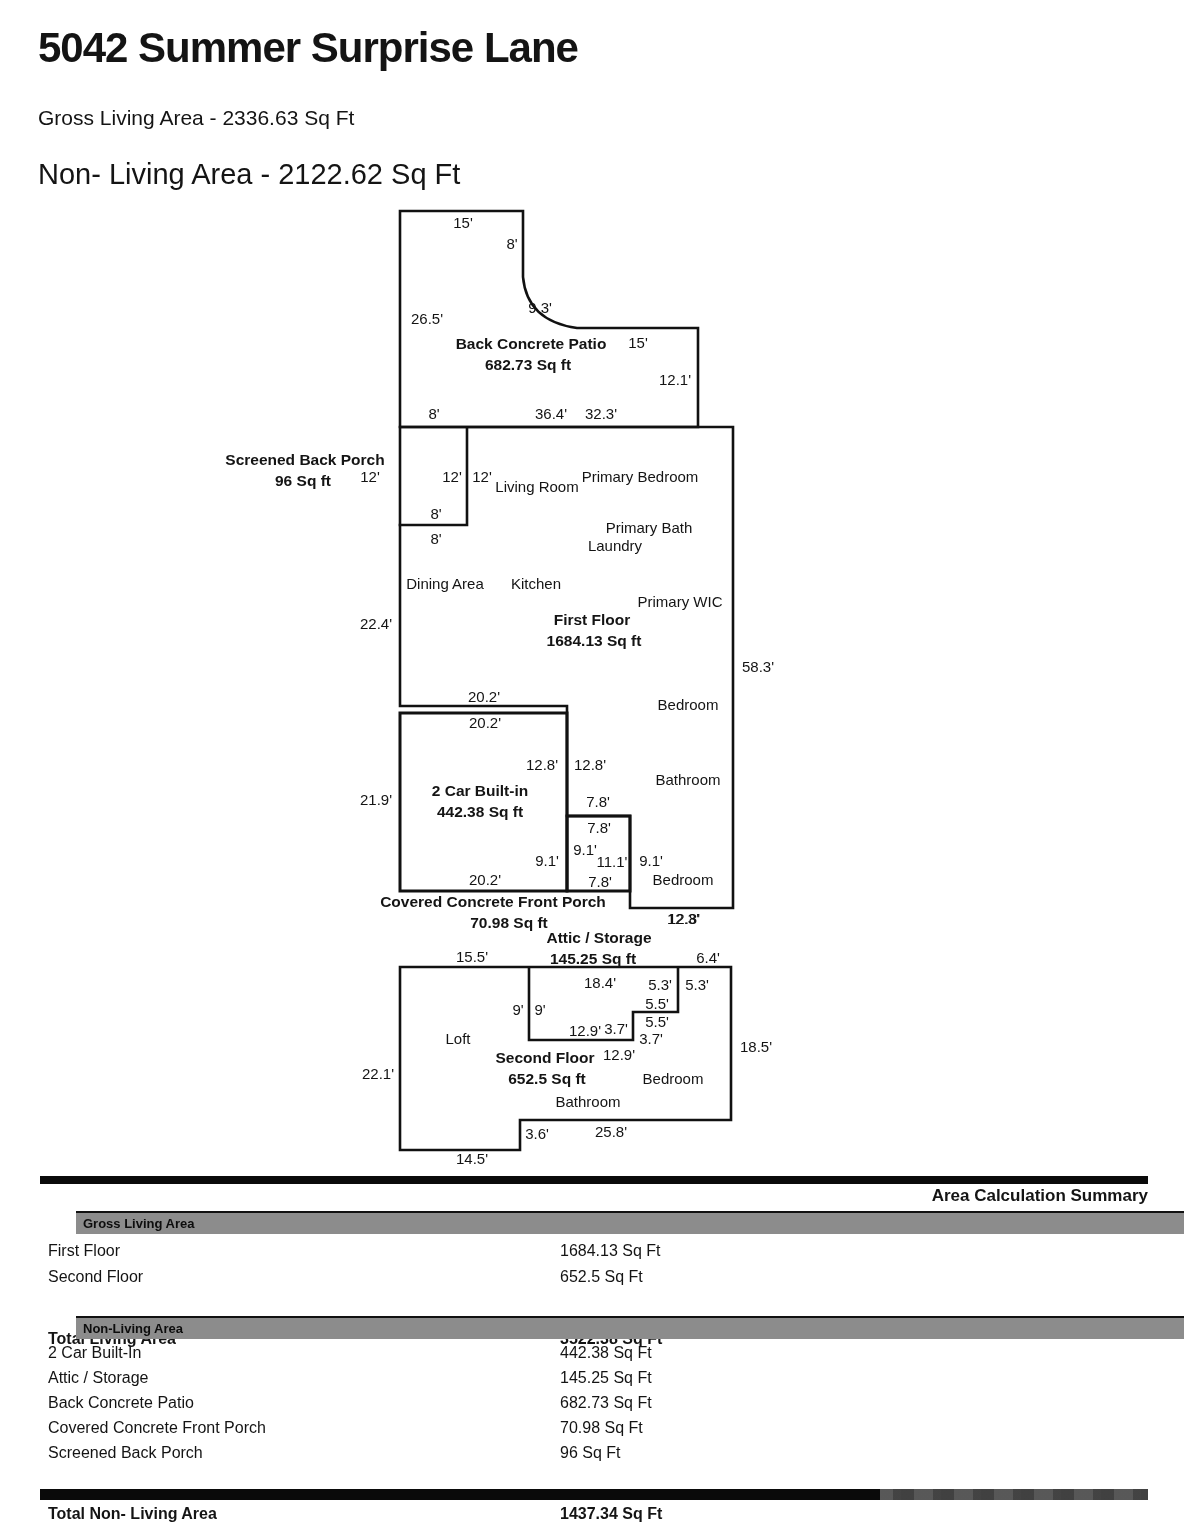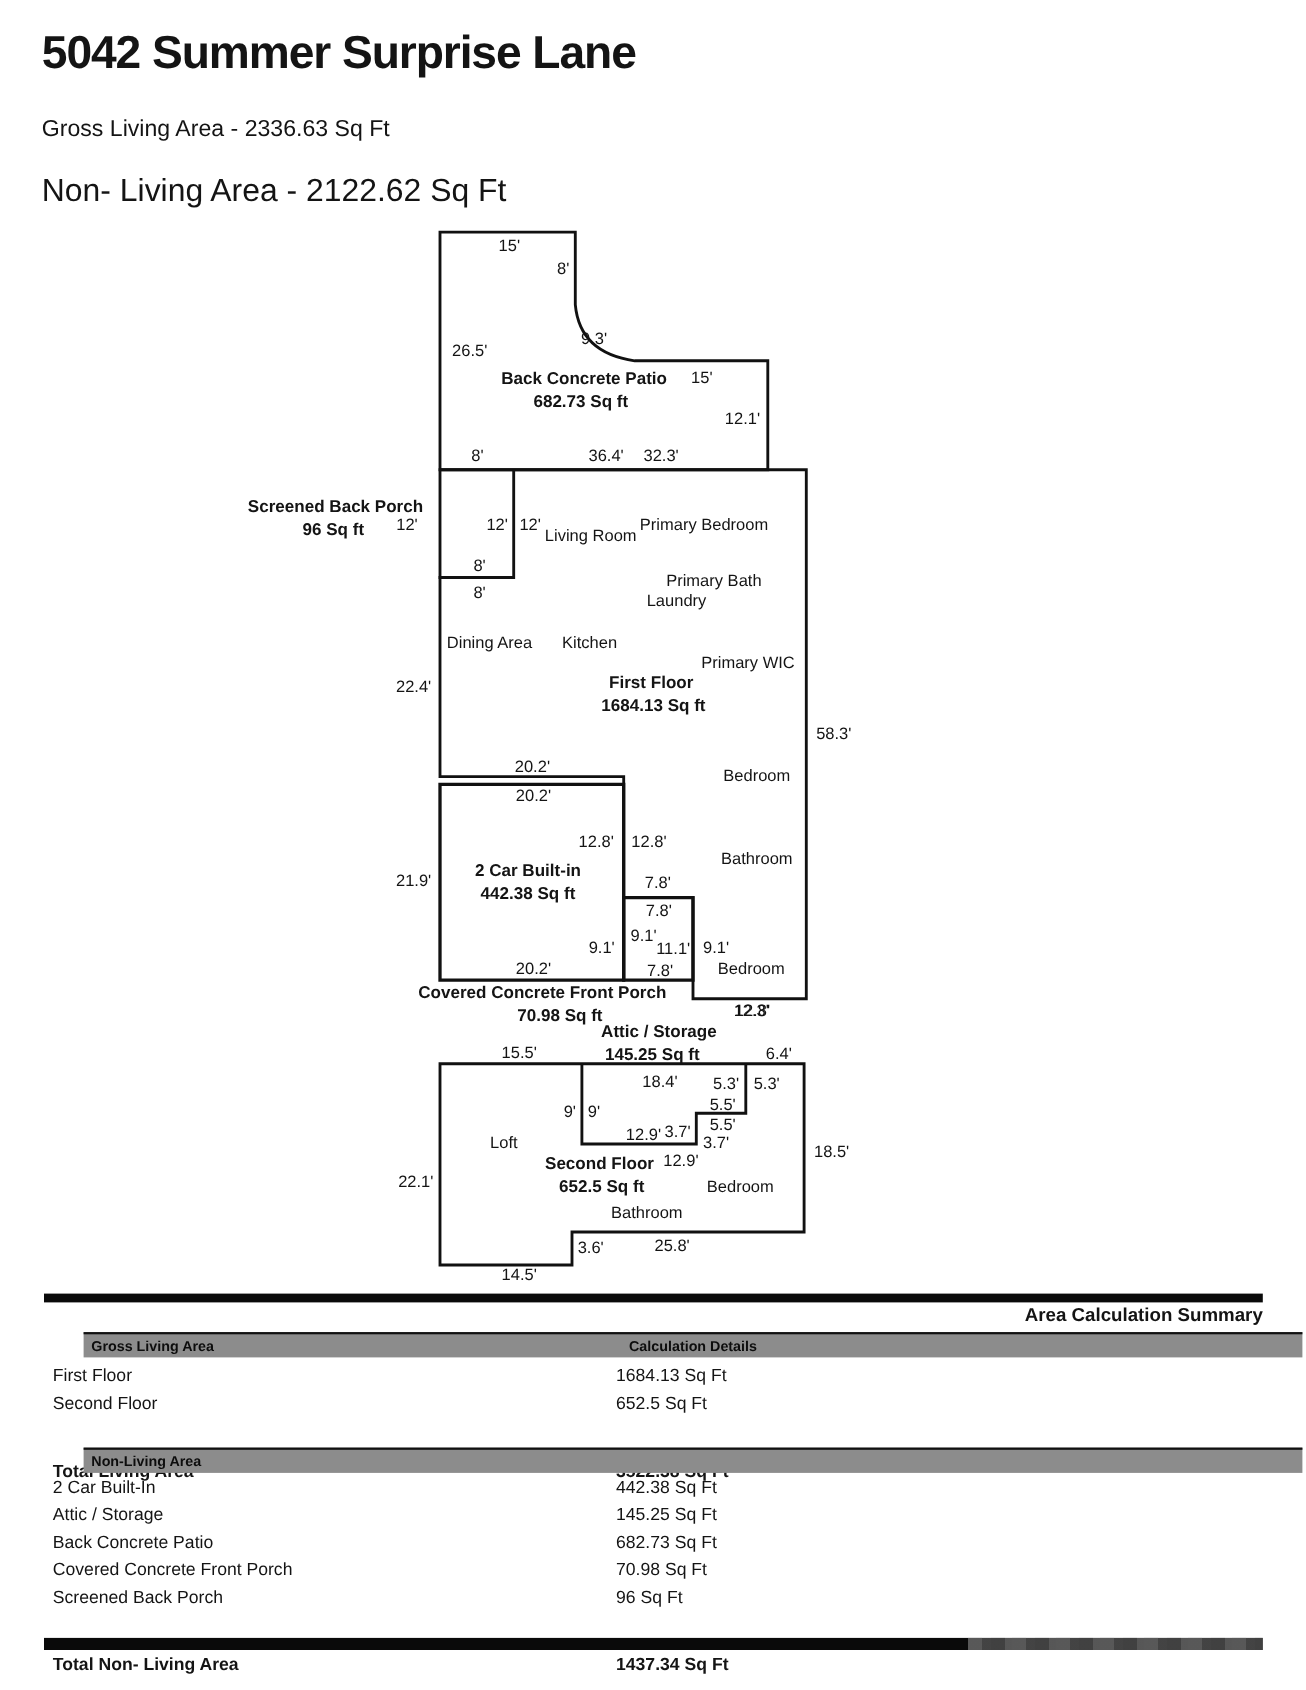--- a/index.html
+++ b/index.html
@@ -121,21 +121,20 @@
     <text x="537" y="1139" text-anchor="middle" class="lbl">3.6'</text>
     <text x="611" y="1137" text-anchor="middle" class="lbl">25.8'</text>
     <text x="472" y="1164" text-anchor="middle" class="lbl">14.5'</text>
   </svg>
 
 <div class="tbl-title">Area Calculation Summary</div>
 <div class="rule rule-top"></div>
 
 <div class="band band1">
   <span class="b-left">Gross Living Area</span>
-  <span class="b-center">Calculation Details</span>
 </div>
 
 <div class="rows rows-gross">
   <div class="trow">
     <span class="c-label">First Floor</span>
     <span class="c-value">1684.13 Sq Ft</span>
   </div>
   <div class="trow">
     <span class="c-label">Second Floor</span>
     <span class="c-value">652.5 Sq Ft</span>

